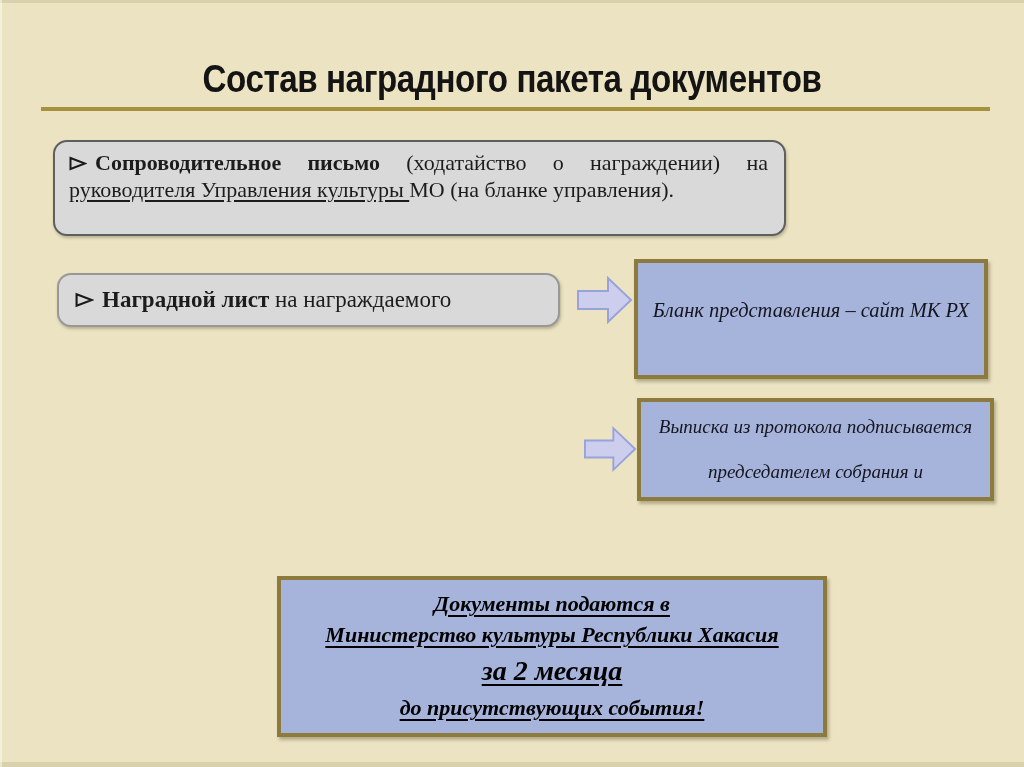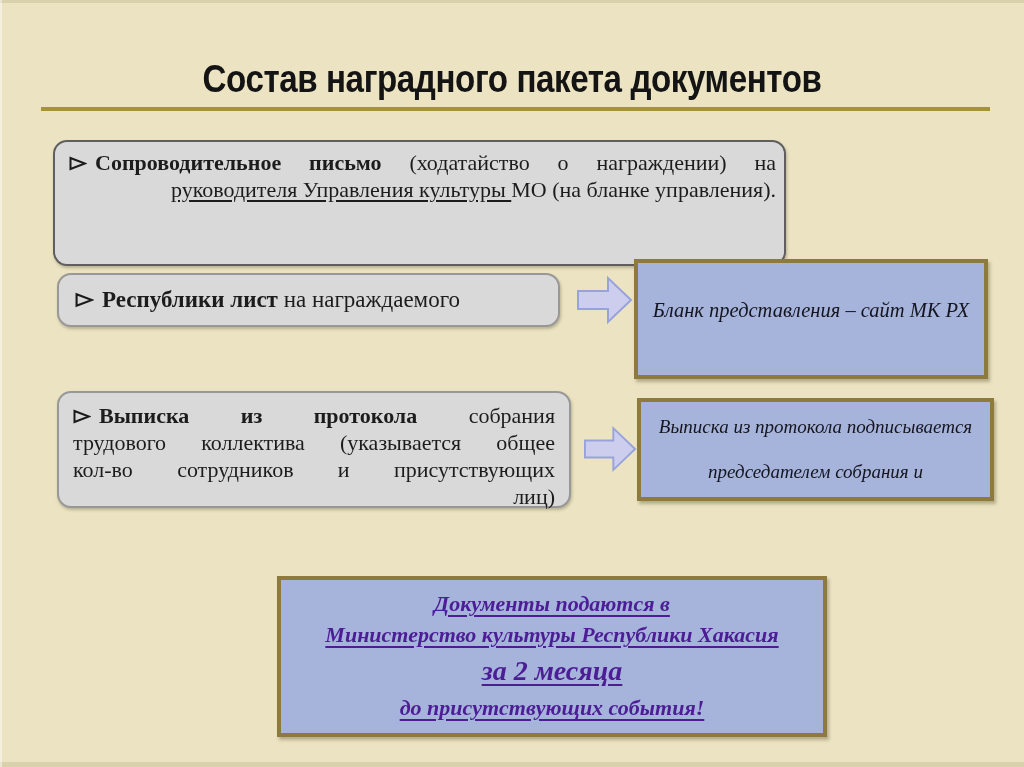--- a/index.html
+++ b/index.html
@@ -26,26 +26,26 @@
   }
   .rule{position:absolute;left:41px;top:107px;width:949px;height:4px;background:#a5923b;}
 
   .graybox{
     position:absolute;box-sizing:border-box;
     background:#d9d9d9;
     border-radius:14px;
     box-shadow:1px 2px 3px rgba(90,85,60,0.35);
     color:#1c1c1c;
   }
-  .box1{left:53px;top:140px;width:733px;height:126px;border:2px solid #5f5f5f;padding:8px 8px 0 14px;font-size:22px;line-height:26.5px;}
+  .box1{left:53px;top:140px;width:733px;height:96px;border:2px solid #5f5f5f;padding:8px 16px 0 14px;font-size:22px;line-height:26.5px;}
   .box2{left:57px;top:273px;width:503px;height:54px;border:2px solid #989898;display:flex;align-items:center;padding:0 10px 0 16px;font-size:23px;}
   .box3{left:57px;top:391px;width:514px;height:117px;border:2px solid #989898;padding:9px 14px 0 14px;font-size:22px;line-height:27px;}
 
   .jline{text-align:justify;text-align-last:justify;white-space:normal;}
-  .nline{text-align:right;margin-left:32px;}
+  .nline{text-align:left;}
   .graybox b{font-weight:700;}
   .graybox u{text-decoration:underline;text-underline-offset:3px;}
 
   .bullet{display:inline-block;margin-right:8px;}
   .bullet svg{vertical-align:-1px;}
 
   .conn{position:absolute;}
 
   .bluebox{
     position:absolute;box-sizing:border-box;
@@ -57,21 +57,21 @@
     display:flex;flex-direction:column;align-items:center;justify-content:center;
     text-align:center;
   }
   .callout1{left:634px;top:259px;width:354px;height:120px;font-size:20.5px;padding-bottom:18px;}
   .callout2{left:637px;top:398px;width:357px;height:103px;font-size:19px;line-height:26px;gap:19px;}
   .callout2 .emph{font-weight:700;text-decoration:underline;text-underline-offset:3px;}
 
   .footerbox{
     left:277px;top:576px;width:550px;height:161px;
     font-weight:700;
-    color:#4c1d95;
+    color:#000000;
     justify-content:center;
   }
   .footerbox .fl{text-decoration:underline;text-underline-offset:4px;}
   .f1{font-size:22px;line-height:30px;}
   .f2{font-size:22px;line-height:31px;}
   .f3{font-size:28px;line-height:41px;text-align:center;}
   .f4{font-size:22px;line-height:33px;}
 </style>
 </head>
 <body>
@@ -87,39 +87,31 @@
   <div class="graybox box1">
     <div class="jline"><span class="bullet"><svg width="18" height="15" viewBox="0 0 18 15">
             <polygon points="1.5,2 16,7.5 1.5,13" fill="none" stroke="#1a1a1a" stroke-width="2"></polygon>
           </svg></span><b>Сопроводительное письмо</b> <span> (ходатайство о награждении) на</span></div>
     <div class="nline"><u>руководителя Управления культуры </u><span>МО (на бланке управления).</span></div>
   </div>
 
   <div class="graybox box2">
     <div><span class="bullet"><svg width="19" height="16" viewBox="0 0 18 15">
             <polygon points="1.5,2 16,7.5 1.5,13" fill="none" stroke="#1a1a1a" stroke-width="2"></polygon>
-          </svg></span><b>Республики лист</b><span> на награждаемого</span></div>
+          </svg></span><b>Наградной лист</b><span> на награждаемого</span></div>
   </div>
 
   <svg class="conn" style="left:577px;top:275px;" width="56" height="50" viewBox="0 0 56 50">
     <path d="M1 16 H31 V3 L54 25 L31 47 V34 H1 Z" fill="#cdcdee" stroke="#98a3dc" stroke-width="2" stroke-linejoin="miter"></path>
   </svg>
 
   <div class="bluebox callout1">
     <div>Бланк представления – сайт МК РХ</div>
   </div>
 
-  <div class="graybox box3">
-    <div class="jline"><span class="bullet"><svg width="18" height="15" viewBox="0 0 18 15">
-            <polygon points="1.5,2 16,7.5 1.5,13" fill="none" stroke="#1a1a1a" stroke-width="2"></polygon>
-          </svg></span><b>Выписка из протокола</b> <span> собрания</span></div>
-    <div class="jline">трудового коллектива (указывается общее</div>
-    <div class="jline">кол-во сотрудников и присутствующих</div>
-    <div class="nline">лиц)</div>
-  </div>
 
   <svg class="conn" style="left:584px;top:424px;" width="53" height="50" viewBox="0 0 56 50">
     <path d="M1 16 H31 V3 L54 25 L31 47 V34 H1 Z" fill="#cdcdee" stroke="#98a3dc" stroke-width="2" stroke-linejoin="miter"></path>
   </svg>
 
   <div class="bluebox callout2">
     <div>Выписка из протокола подписывается</div>
     <div>председателем собрания и</div>
   </div>
 

